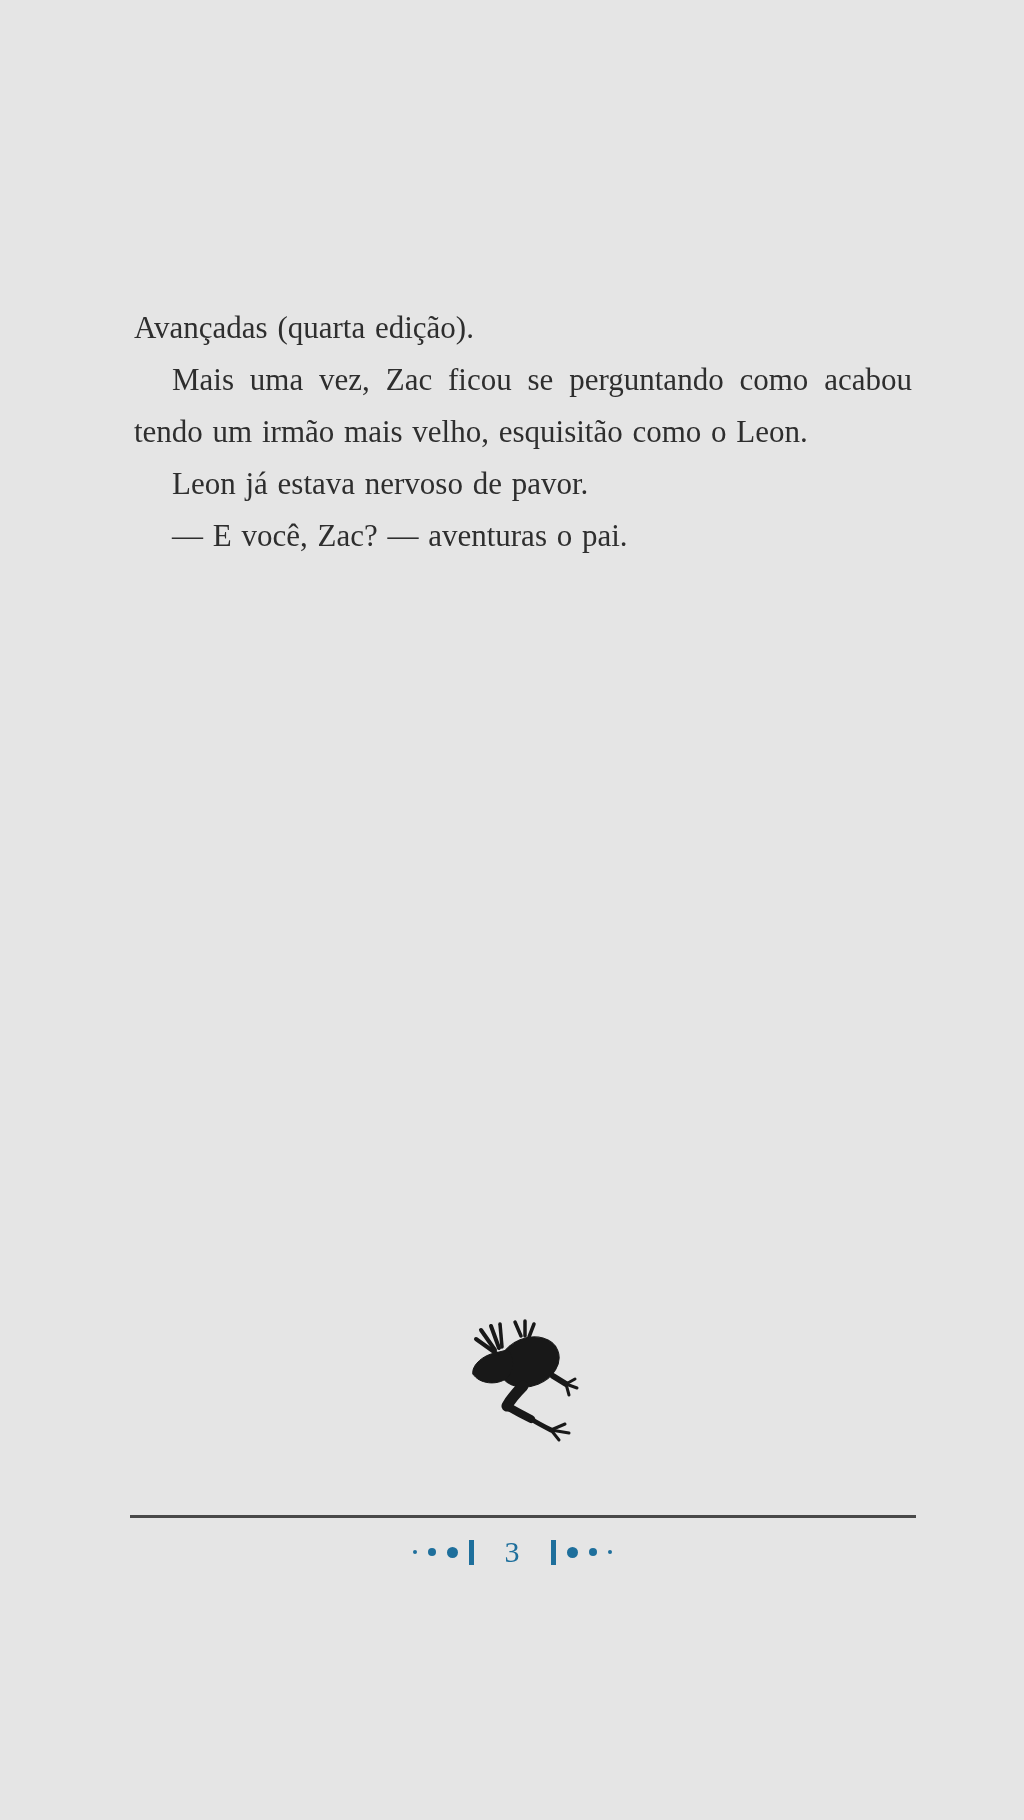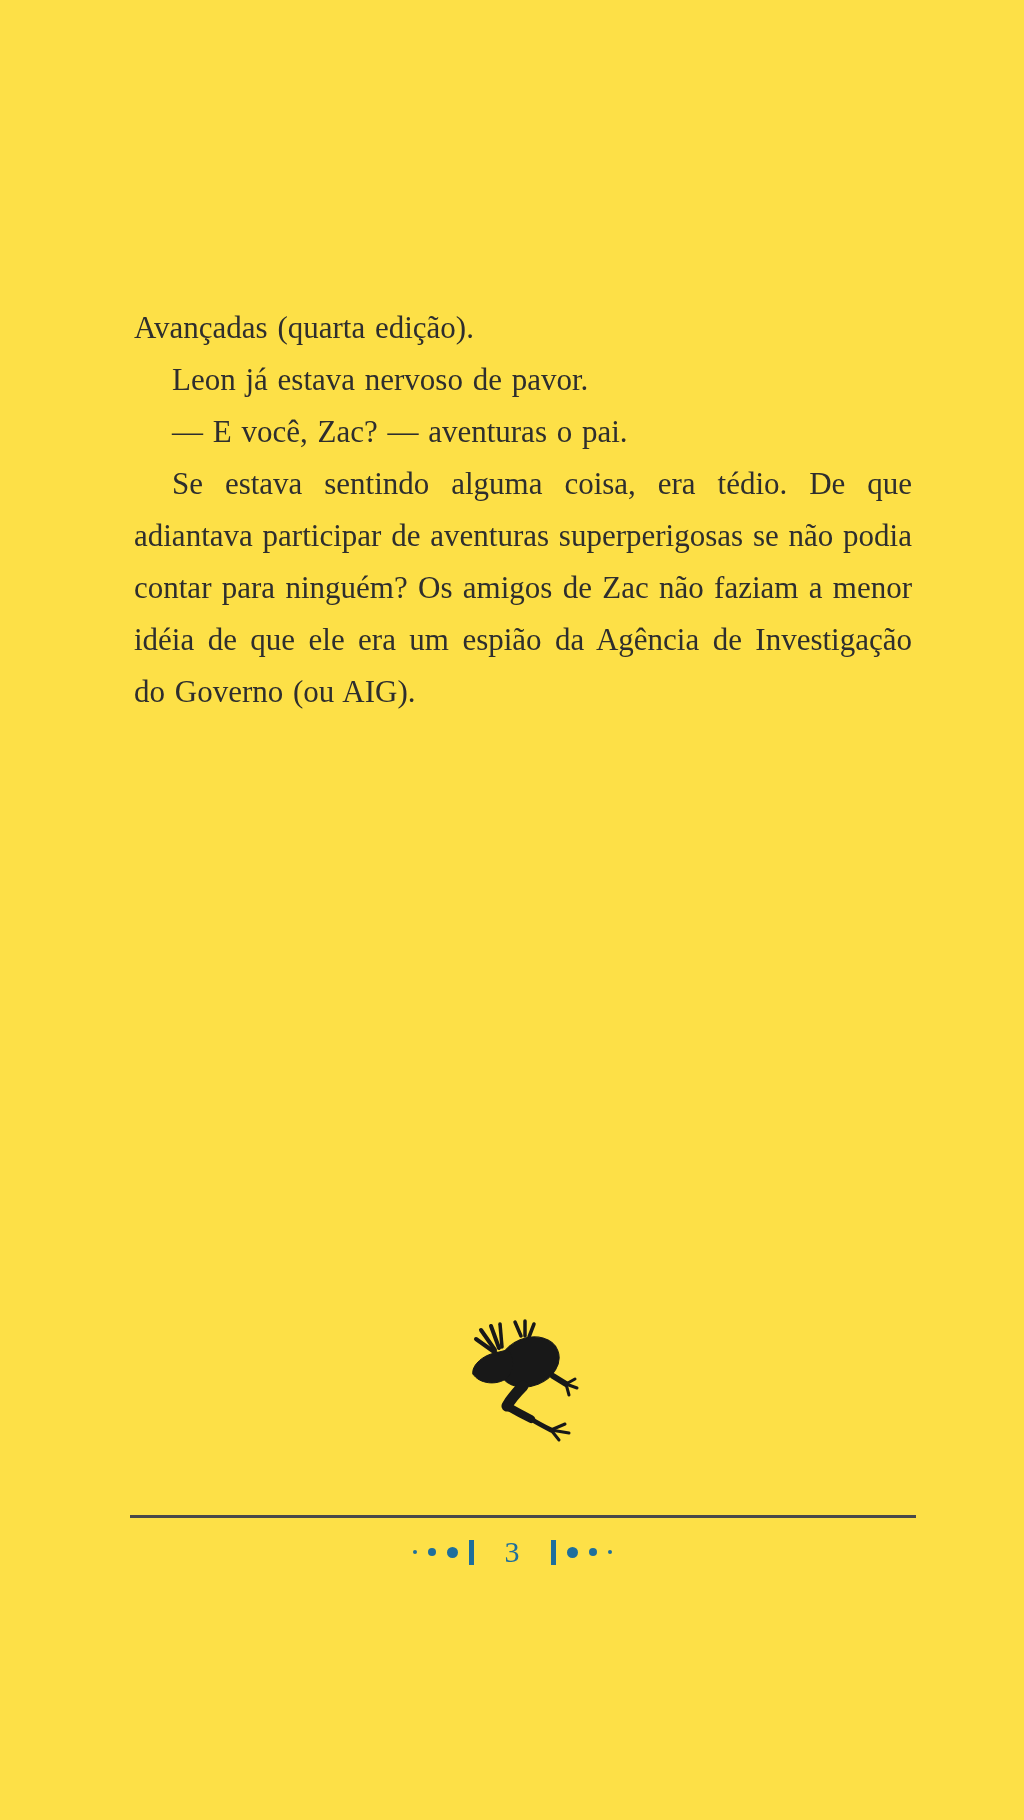--- a/index.html
+++ b/index.html
@@ -4,21 +4,21 @@
 <style>
   html, body {
     margin: 0;
     padding: 0;
     background: #ffffff;
   }
   .page {
     position: relative;
     width: 1024px;
     height: 1820px;
-    background: #fde047;
+    background: #e5e5e5;
     overflow: hidden;
     font-family: "Liberation Serif", serif;
   }
   .text-block {
     position: absolute;
     left: 134px;
     top: 302px;
     width: 778px;
     font-size: 31px;
     line-height: 52px;
@@ -85,23 +85,23 @@
     margin: 0 20px;
   }
 </style>
 </head>
 <body>
 
 <div class="page">
 
   <div class="text-block">
     <p>Avançadas (quarta edição).</p>
+    <p class="indent">Mais uma vez, Zac ficou se perguntando como acabou tendo um irmão mais velho, esquisitão como o Leon.</p>
     <p class="indent">Leon já estava nervoso de pavor.</p>
     <p class="indent">— E você, Zac? — aventuras o pai.</p>
-    <p class="indent">Se estava sentindo alguma coisa, era tédio. De que adiantava participar de aventuras superperigosas se não podia contar para ninguém? Os amigos de Zac não faziam a menor idéia de que ele era um espião da Agência de Investigação do Governo (ou AIG).</p>
   </div>
 
   <div class="ornament">
     <svg width="130" height="140" viewBox="0 0 130 140" xmlns="http://www.w3.org/2000/svg" aria-hidden="true">
       <g fill="#181818" stroke="#181818" stroke-linecap="round">
 
         <ellipse cx="74" cy="50" rx="31" ry="24" transform="rotate(-22 74 50)"></ellipse>
 
         <path d="M18,62 C16,56 24,46 36,42 L52,38 C60,44 60,58 52,66 C42,74 24,72 18,62 Z"></path>
 

